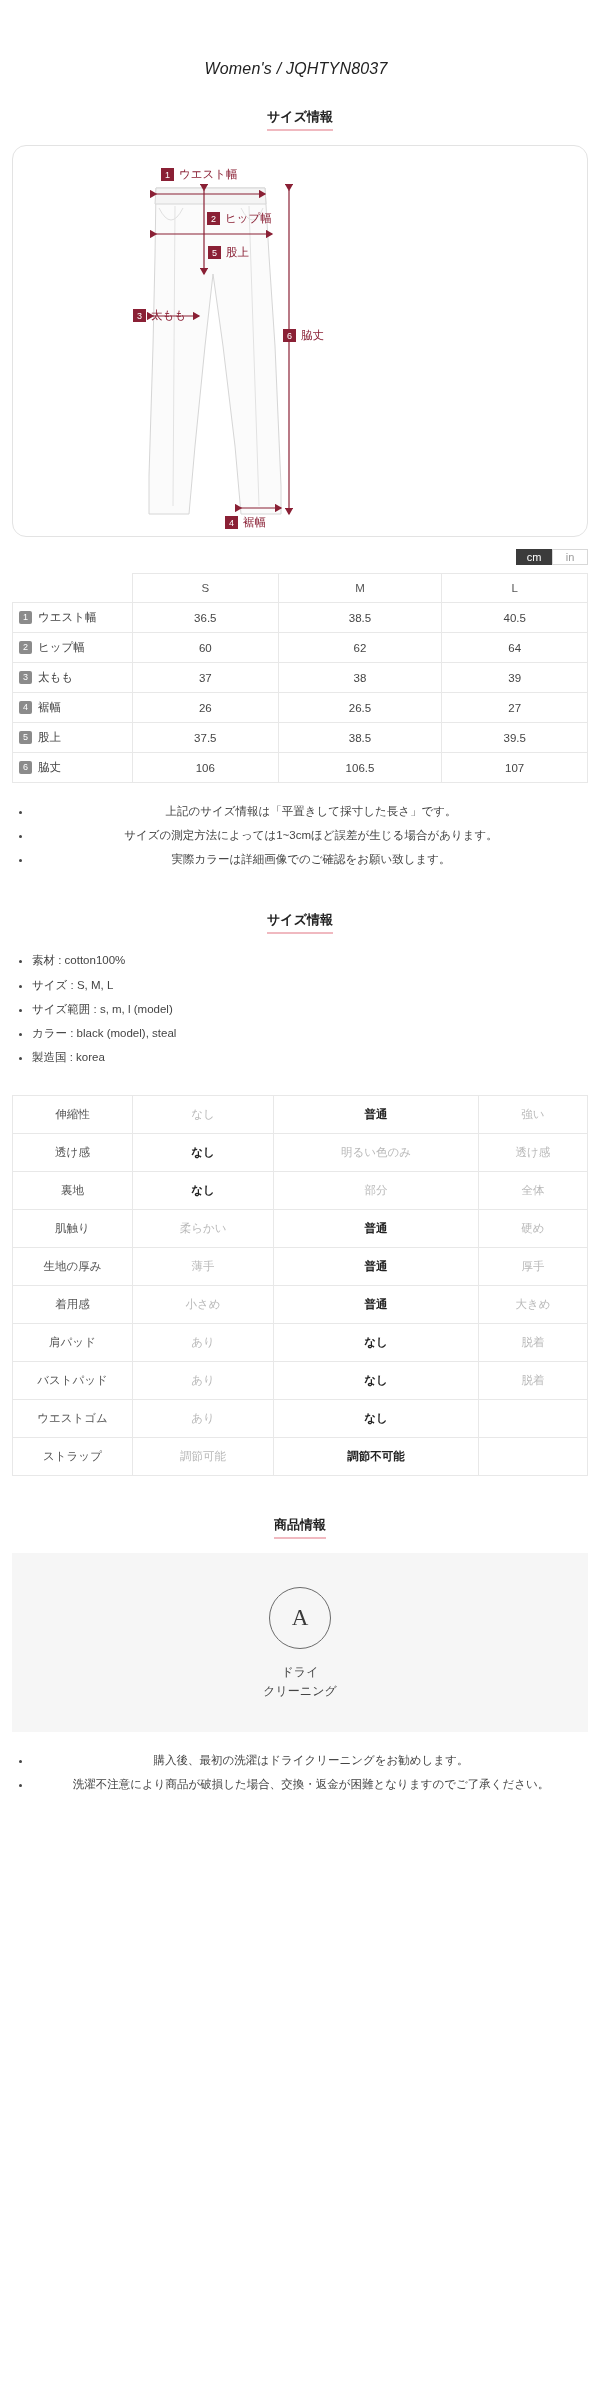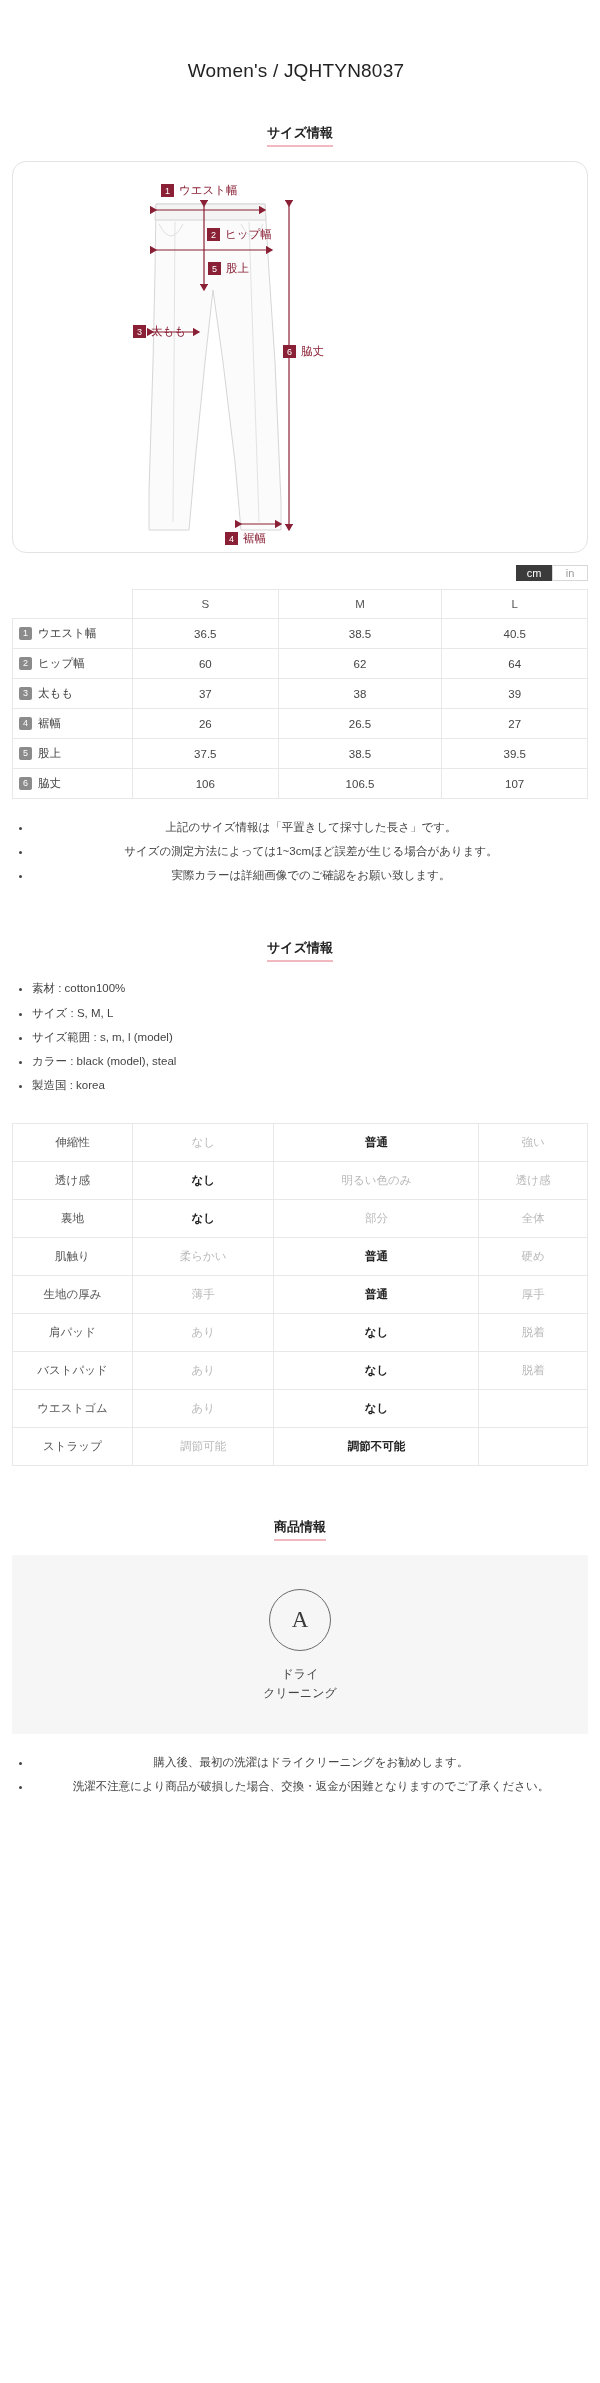--- a/index.html
+++ b/index.html
@@ -11,34 +11,35 @@
     width: 600px;
     font-family: "Liberation Sans", sans-serif;
     color: #333333;
     -webkit-font-smoothing: antialiased;
   }
   .page { width: 600px; padding: 0; }
 
   
   .product-title {
     text-align: center;
-    font-size: 19px;
+    font-size: 16px;
     font-weight: 400;
     color: #222;
     padding: 60px 8px 30px 0;
     letter-spacing: 0.2px;
+    font-style: italic;
   }
 
   
   .section-heading {
     text-align: center;
     font-size: 13px;
     font-weight: bold;
     color: #222;
-    margin: 12px auto 14px auto;
+    margin: 0 auto 14px auto;
     width: max-content;
     padding-bottom: 3px;
     border-bottom: 2px solid #f0b9c0;
   }
 
   
   .diagram-box {
     margin: 0 12px;
     border: 1px solid #e3e3e3;
     border-radius: 14px;
@@ -352,20 +353,26 @@
         <td class="selected">普通</td>
         <td>硬め</td>
       </tr>
       <tr>
         <td class="attr-label">生地の厚み</td>
         <td>薄手</td>
         <td class="selected">普通</td>
         <td>厚手</td>
       </tr>
       <tr>
+        <td class="attr-label">着用感</td>
+        <td>小さめ</td>
+        <td class="selected">普通</td>
+        <td>大きめ</td>
+      </tr>
+      <tr>
         <td class="attr-label">肩パッド</td>
         <td>あり</td>
         <td class="selected">なし</td>
         <td>脱着</td>
       </tr>
       <tr>
         <td class="attr-label">バストパッド</td>
         <td>あり</td>
         <td class="selected">なし</td>
         <td>脱着</td>

